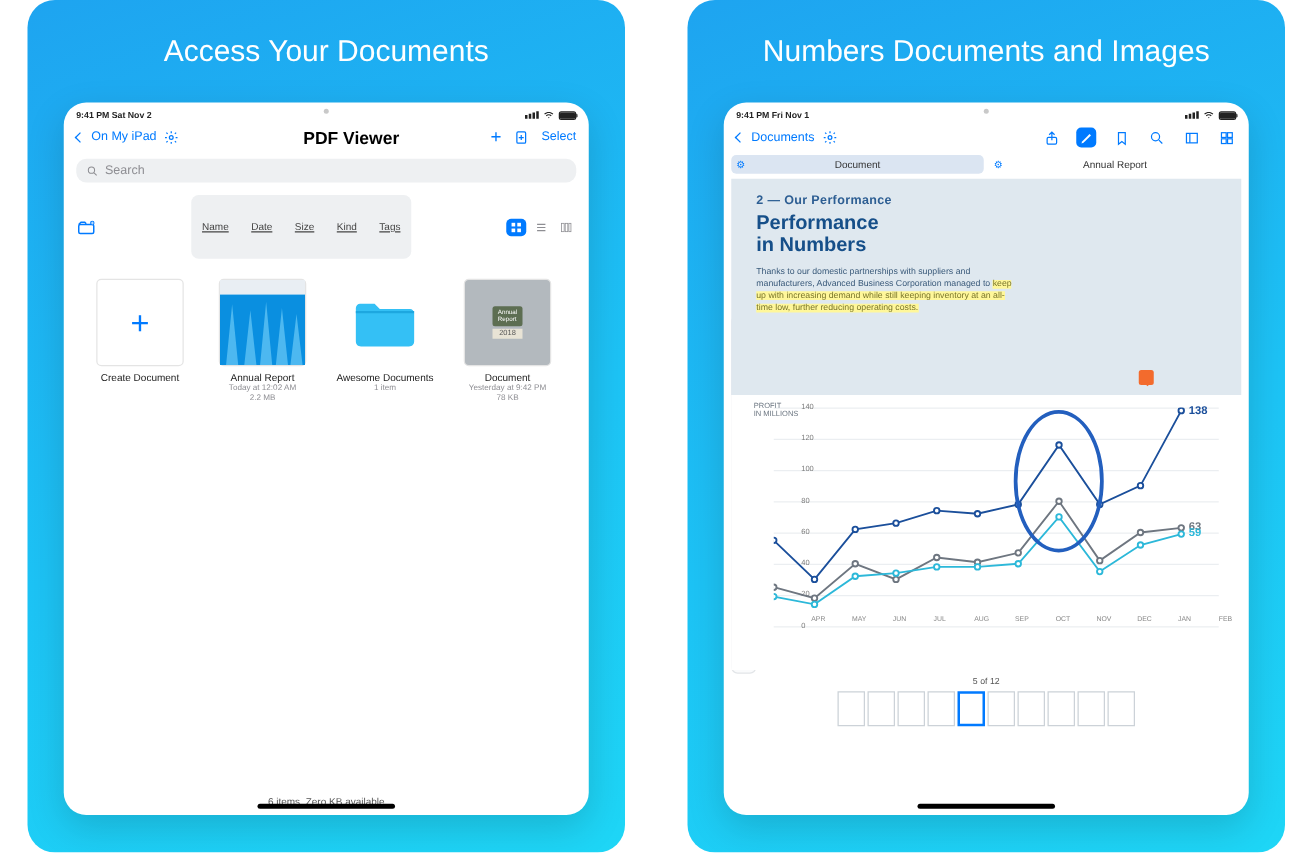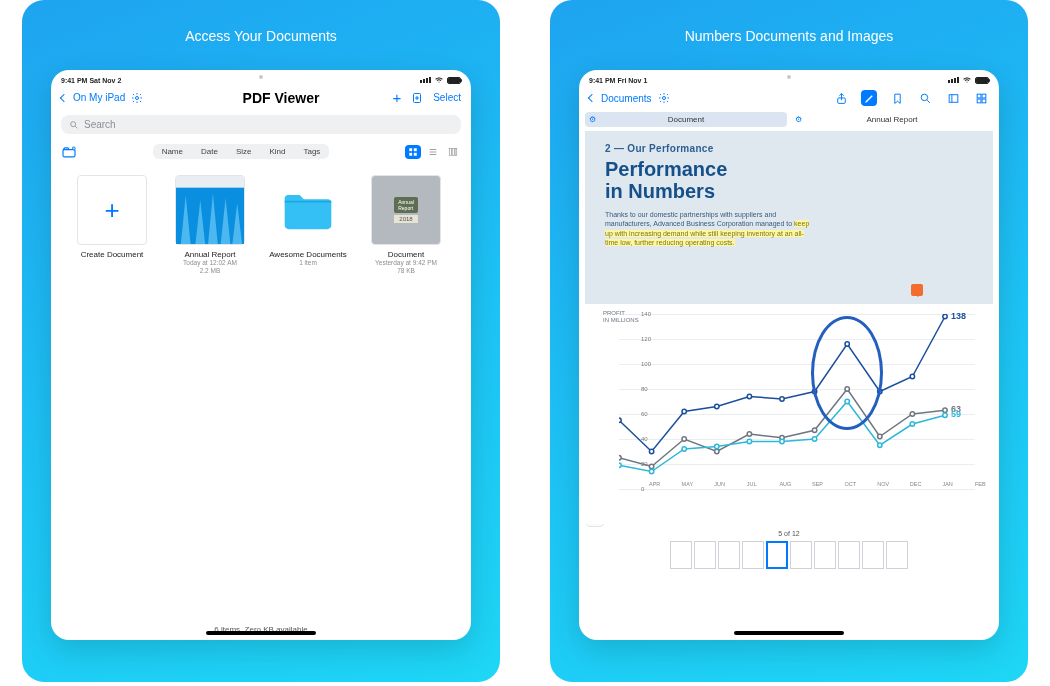--- a/index.html
+++ b/index.html
@@ -17,21 +17,21 @@
     border-radius: 22px;
     background: linear-gradient(160deg, #1ea4f0 0%, #1dc3f5 55%, #1ed6f6 100%);
     display: flex;
     flex-direction: column;
     align-items: center;
     padding-top: 28px;
     position: relative;
   }
   .card-title {
     color: #fff;
-    font-size: 14px;
+    font-size: 24px;
     font-weight: 500;
     margin-bottom: 26px;
   }
   .ipad {
     width: 420px;
     height: 570px;
     background: #fff;
     border-radius: 18px;
     box-shadow: 0 10px 30px rgba(0,0,0,.15);
     overflow: hidden;
@@ -73,21 +73,21 @@
     margin:4px 10px;background:#eef0f2;border-radius:8px;padding:4px 8px;
     font-size:10px;color:#8e8e93;display:flex;align-items:center;gap:5px;
   }
   .searchbar svg{width:10px;height:10px;}
 
   .filterrow{
     display:flex;align-items:center;justify-content:space-between;
     padding:6px 10px;font-size:8px;color:#444;
   }
   .sortseg{display:flex;background:#eef0f2;border-radius:6px;overflow:hidden;}
-  .sortseg span{padding:3px 9px;cursor:pointer;}
+  .sortseg span{padding:21px 9px;cursor:pointer;text-decoration:underline;}
   .viewseg{display:flex;gap:4px;align-items:center;}
   .viewseg .vb{width:16px;height:14px;border-radius:4px;display:flex;align-items:center;justify-content:center;}
   .vb.active{background:#007aff;}
   .vb svg{width:10px;height:10px;}
 
   .grid{display:flex;gap:20px;padding:10px 22px;}
   .gitem{display:flex;flex-direction:column;align-items:center;width:78px;}
   .gthumb{width:70px;height:70px;border:1px solid #e4e4e4;border-radius:4px;background:#fff;display:flex;align-items:center;justify-content:center;position:relative;}
   .gname{font-size:8px;color:#222;margin-top:5px;text-align:center;}
   .gmeta{font-size:6.5px;color:#8e8e93;text-align:center;line-height:1.2;}
@@ -102,21 +102,21 @@
   .tabbar svg{width:12px;height:12px;}
   .homeind{width:110px;height:4px;border-radius:3px;background:#000;position:absolute;bottom:5px;left:50%;transform:translateX(-50%);}
 
   
   .doc-tabs{display:flex;padding:0 6px;gap:4px;font-size:8px;}
   .doc-tab{flex:1;text-align:center;padding:3px 0;border-radius:4px;color:#333;position:relative;}
   .doc-tab.active{background:#dbe5f2;}
   .doc-tab .gear{position:absolute;left:4px;top:3px;font-size:8px;color:#007aff;}
   .doc-page{background:#dfe8ef;margin:4px 6px 0;padding:12px 20px 0;height:173px;position:relative;}
   .sec-label{color:#2d5e93;font-size:10px;font-weight:700;letter-spacing:.3px;}
-  .sec-title{color:#164f89;font-size:20px;font-weight:800;line-height:1.1;margin:4px 0 8px;}
+  .sec-title{color:#164f89;font-size:16px;font-weight:800;line-height:1.1;margin:4px 0 8px;}
   .para{font-size:7px;color:#3a5a7a;line-height:1.35;width:56%;}
   .hl{background:#fff79a;color:#7a762b;}
   .note{position:absolute;right:70px;bottom:8px;width:12px;height:12px;background:#f36b2d;border-radius:2px;}
   .note::after{content:"";position:absolute;bottom:-4px;right:2px;border:3px solid transparent;border-top-color:#f36b2d;}
 
   .chartbox{background:#fff;margin:0 6px;padding:10px 18px 4px 34px;position:relative;height:220px;}
   .cy{font-size:6px;color:#7a7a7a;position:absolute;left:22px;transform:translateY(-50%);}
   .cx{position:absolute;bottom:2px;font-size:5.5px;color:#888;}
   .chartarea{position:relative;width:100%;height:175px;}
   .gridl{position:absolute;left:0;right:0;border-top:1px solid #c7cfd6;opacity:.35;}

